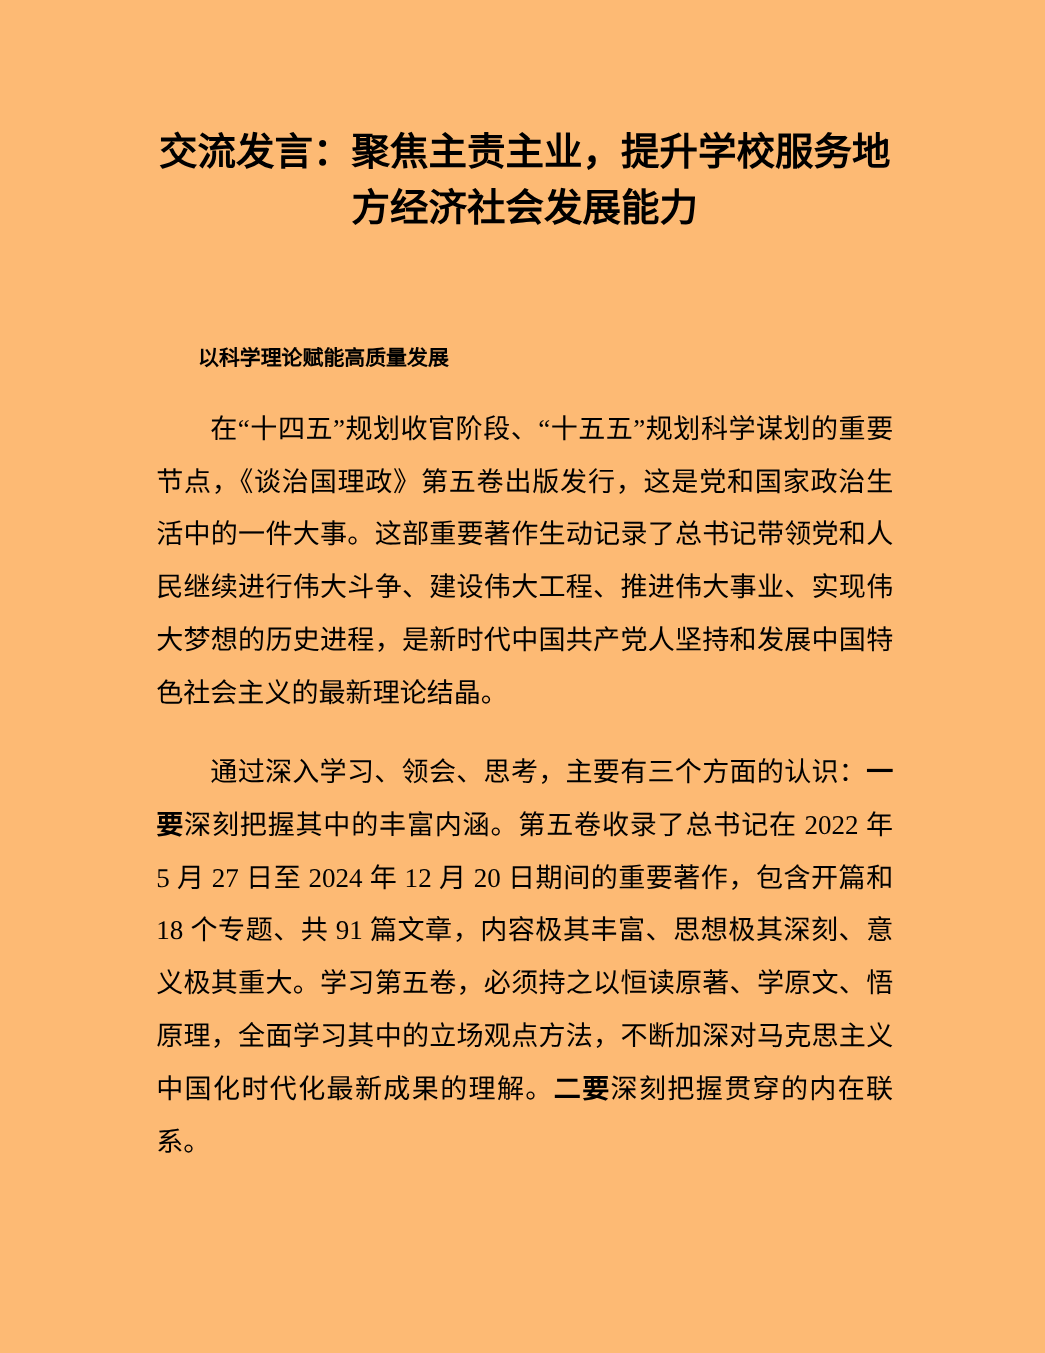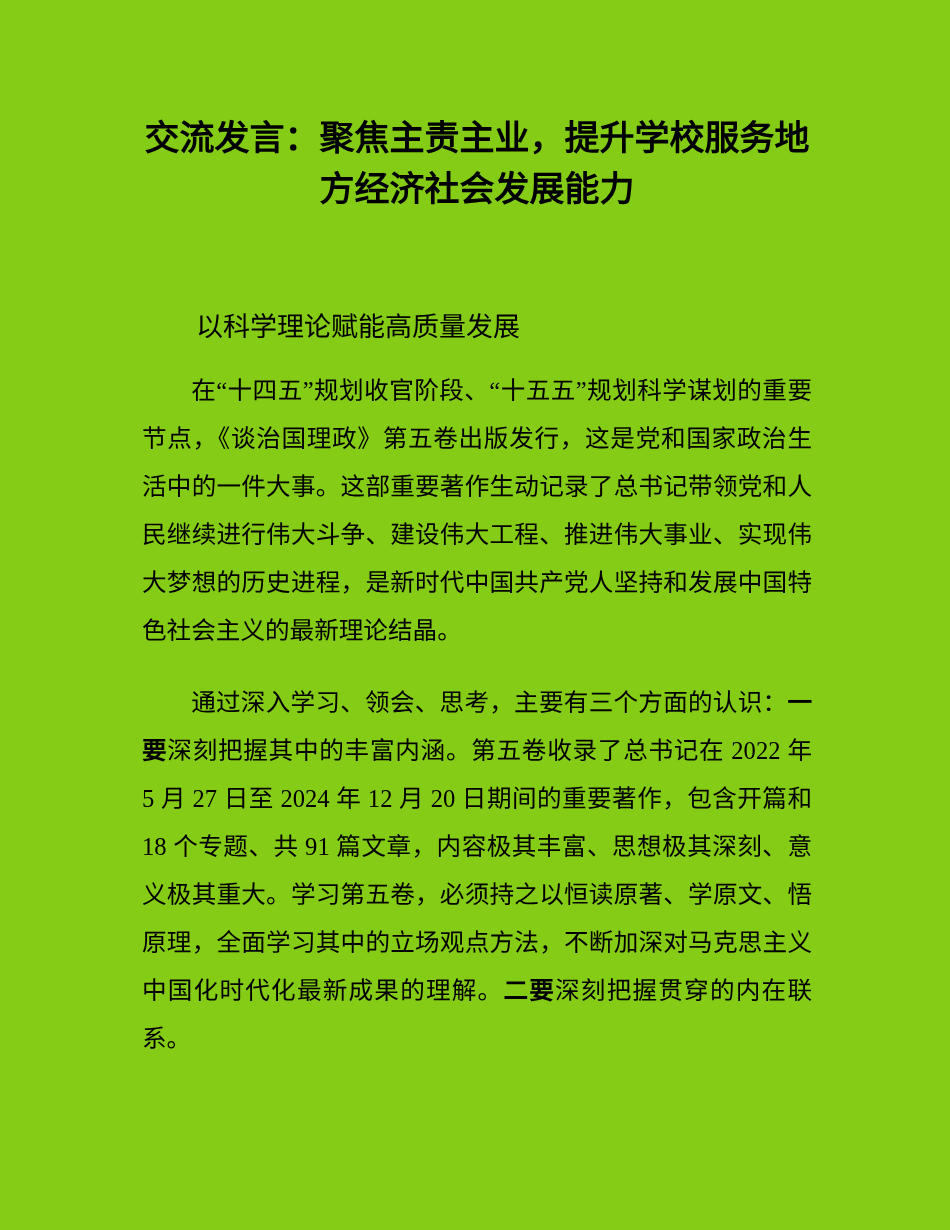--- a/index.html
+++ b/index.html
@@ -13,36 +13,36 @@
     height: 1230px;
     overflow: hidden;
     color: #000000;
     font-family: "Liberation Serif", serif;
   }
   .page {
     box-sizing: border-box;
     width: 950px;
     height: 1230px;
     padding: 113px 138px 0 142px;
-    background: #84cc16;
+    background: #fdba74;
   }
   .title {
     margin: 0;
     font-size: 35px;
     font-weight: bold;
     line-height: 51px;
     text-align: center;
     letter-spacing: 0;
   }
   .subtitle {
     margin: 0 0 16px 0;
-    font-size: 27px;
+    font-size: 19px;
     line-height: 48px;
     text-indent: 2em;
-    font-weight: normal;
+    font-weight: bold;
   }
   .subtitle-first {
     margin-top: 88px;
   }
   .para {
     margin: 0 0 24px 0;
     font-size: 24.6px;
     line-height: 48px;
     text-indent: 2em;
     text-align: justify;

